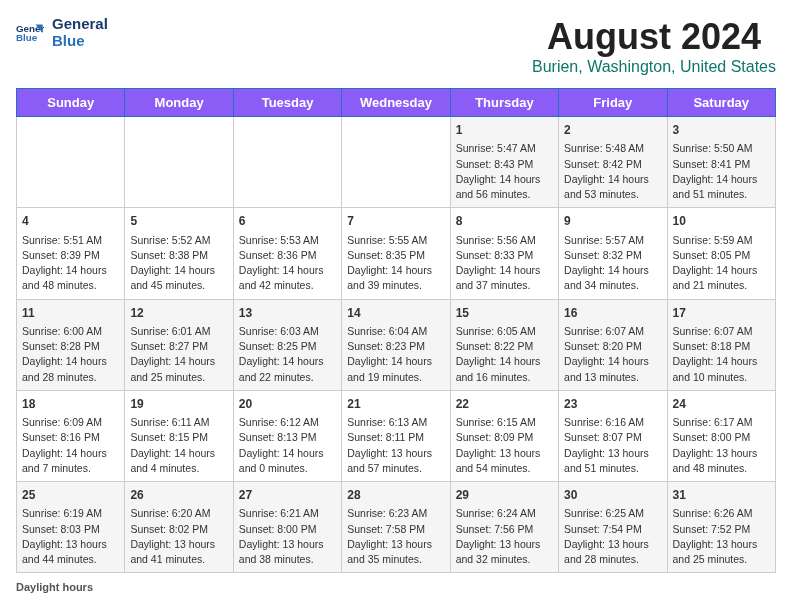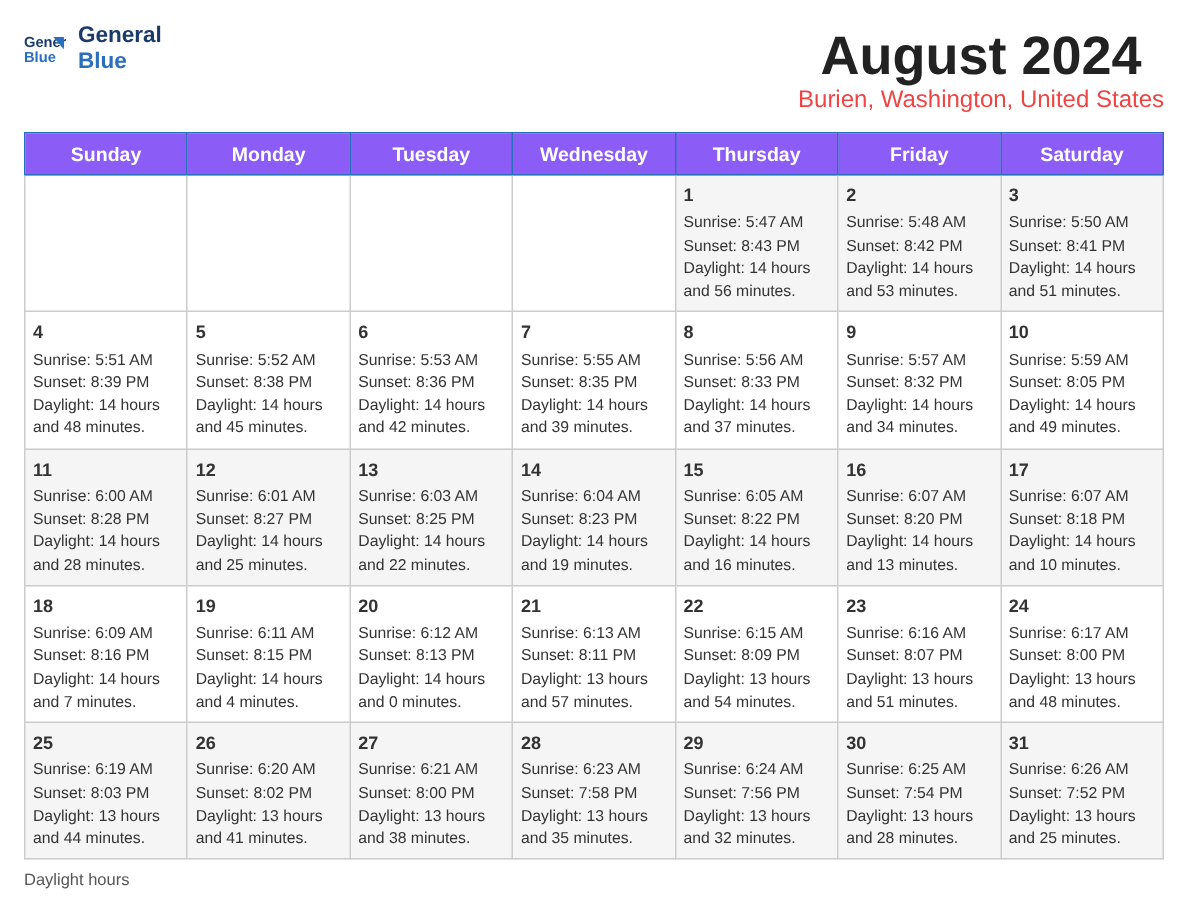--- a/index.html
+++ b/index.html
@@ -28,21 +28,21 @@
     .title-area {
       text-align: center;
     }
     .month-title {
       font-size: 36px;
       font-weight: bold;
       color: #222;
     }
     .location-title {
       font-size: 16px;
-      color: #ef4444;
+      color: #0f766e;
     }
     table {
       width: 100%;
       border-collapse: collapse;
       font-size: 11px;
     }
     thead tr th {
       background-color: #8b5cf6;
       color: #fff;
       text-align: center;
@@ -180,21 +180,21 @@
           <div>Sunrise: 5:57 AM</div>
           <div>Sunset: 8:32 PM</div>
           <div>Daylight: 14 hours</div>
           <div>and 34 minutes.</div>
         </td>
         <td>
           <span class="day-num">10</span>
           <div>Sunrise: 5:59 AM</div>
           <div>Sunset: 8:05 PM</div>
           <div>Daylight: 14 hours</div>
-          <div>and 49 minutes.</div>
+          <div>and 21 minutes.</div>
         </td>
       </tr>
       <tr>
         <td>
           <span class="day-num">11</span>
           <div>Sunrise: 6:00 AM</div>
           <div>Sunset: 8:28 PM</div>
           <div>Daylight: 14 hours</div>
           <div>and 28 minutes.</div>
         </td>
@@ -339,15 +339,15 @@
           <span class="day-num">31</span>
           <div>Sunrise: 6:26 AM</div>
           <div>Sunset: 7:52 PM</div>
           <div>Daylight: 13 hours</div>
           <div>and 25 minutes.</div>
         </td>
       </tr>
     </tbody>
 </table>
 
-<div style="margin-top:8px;font-size:11px;color:#555;">
+<div style="margin-top:8px;font-size:11px;color:#555;font-weight:bold;">
   <span>Daylight hours</span>
 </div>
 
 </body></html>

